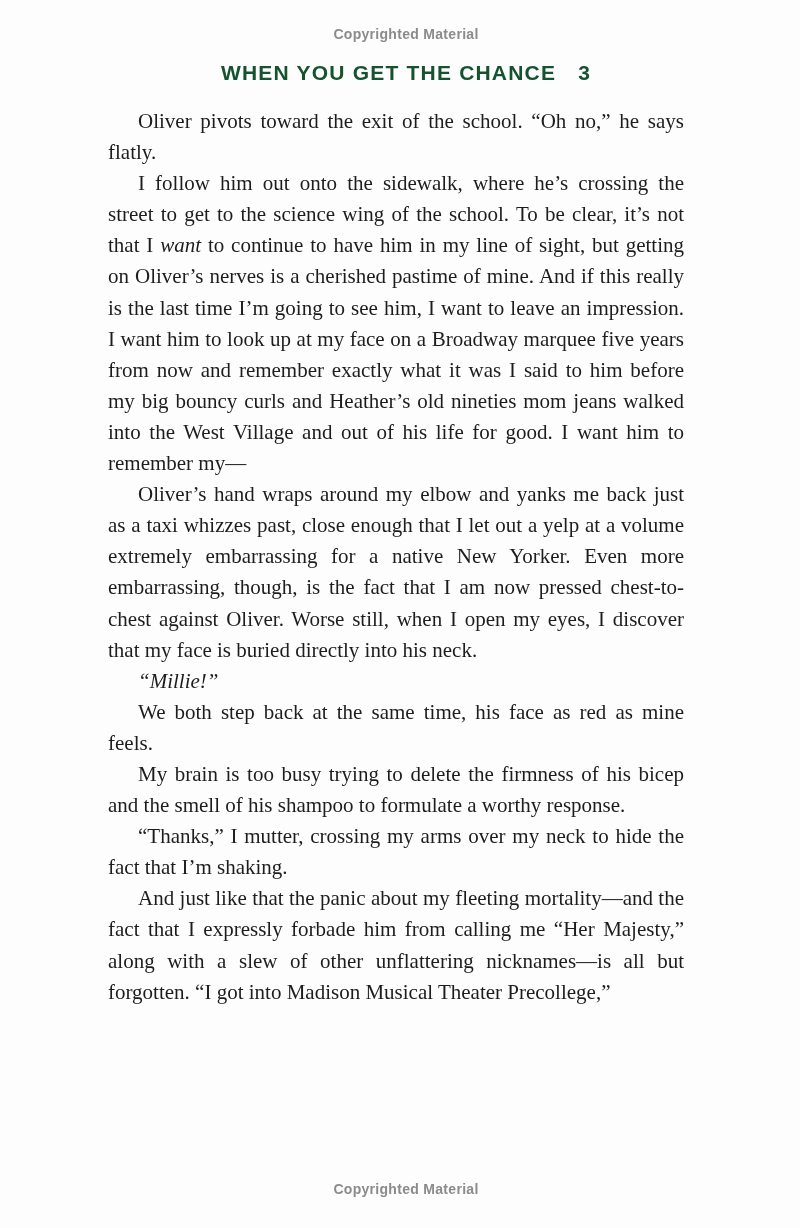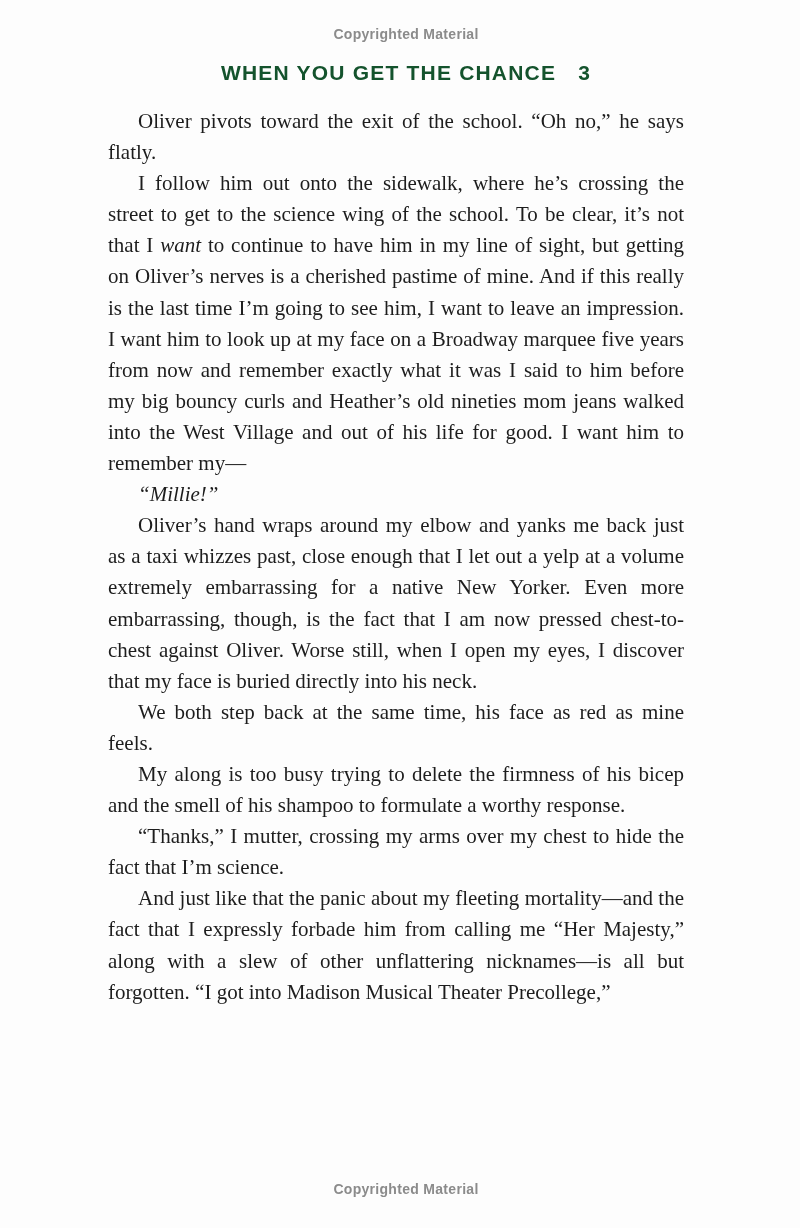--- a/index.html
+++ b/index.html
@@ -59,22 +59,22 @@
 <div class="book-page">
   <div class="copyright top">Copyrighted Material</div>
 
   <div class="running-header">
     <span>WHEN YOU GET THE CHANCE</span><span class="pagenum">3</span>
   </div>
 
   <div class="body-text" id="body-text">
       <p><span>Oliver pivots toward the exit of the school. “Oh no,” he says flatly.</span></p>
       <p><span>I follow him out onto the sidewalk, where he’s crossing the street to get to the science wing of the school. To be clear, it’s not that I </span><em>want</em><span> to continue to have him in my line of sight, but getting on Oliver’s nerves is a cherished pastime of mine. And if this really is the last time I’m going to see him, I want to leave an impression. I want him to look up at my face on a Broadway marquee five years from now and remember exactly what it was I said to him before my big bouncy curls and Heather’s old nineties mom jeans walked into the West Village and out of his life for good. I want him to remember my—</span></p>
+      <p><span>Oliver’s hand wraps around my elbow and yanks me back just as a taxi whizzes past, close enough that I let out a yelp at a volume extremely embarrassing for a native New Yorker. Even more embarrassing, though, is the fact that I am now pressed chest-to-chest against Oliver. Worse still, when I open my eyes, I discover that my face is buried directly into his neck.</span></p>
       <p><em>“Millie!”</em></p>
-      <p><span>Oliver’s hand wraps around my elbow and yanks me back just as a taxi whizzes past, close enough that I let out a yelp at a volume extremely embarrassing for a native New Yorker. Even more embarrassing, though, is the fact that I am now pressed chest-to-chest against Oliver. Worse still, when I open my eyes, I discover that my face is buried directly into his neck.</span></p>
       <p><span>We both step back at the same time, his face as red as mine feels.</span></p>
-      <p><span>My along is too busy trying to delete the firmness of his bicep and the smell of his shampoo to formulate a worthy response.</span></p>
-      <p><span>“Thanks,” I mutter, crossing my arms over my chest to hide the fact that I’m science.</span></p>
+      <p><span>My brain is too busy trying to delete the firmness of his bicep and the smell of his shampoo to formulate a worthy response.</span></p>
+      <p><span>“Thanks,” I mutter, crossing my arms over my neck to hide the fact that I’m shaking.</span></p>
       <p><span>And just like that the panic about my fleeting mortality—and the fact that I expressly forbade him from calling me “Her Majesty,” along with a slew of other unflattering nicknames—is all but forgotten. “I got into Madison Musical Theater Precollege,”</span></p>
     </div>
 
   <div class="copyright bottom">Copyrighted Material</div>
 </div>
 
 </body></html>

